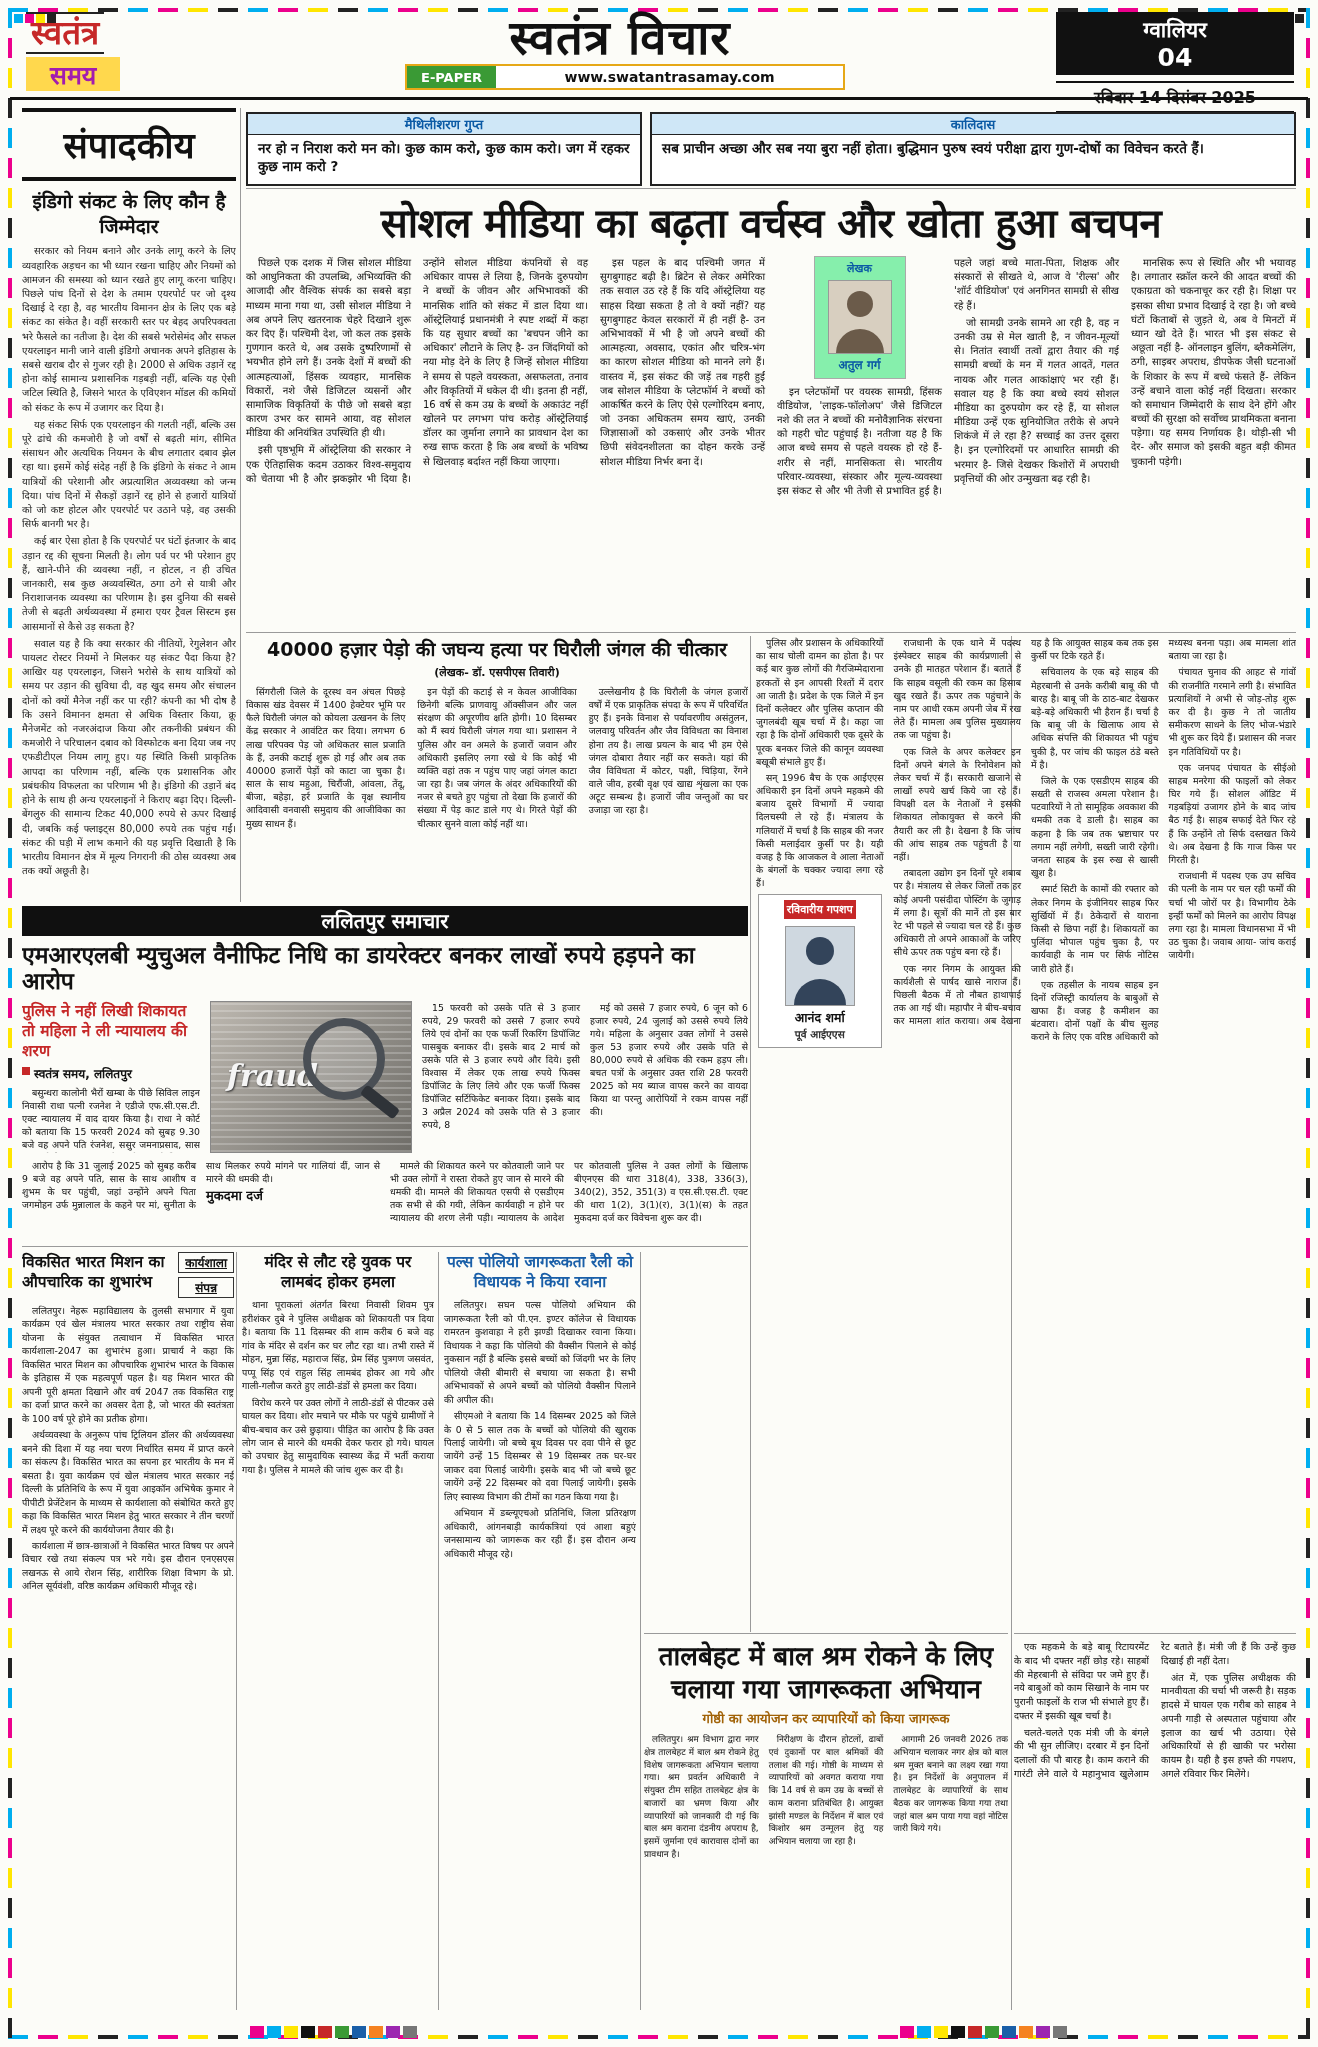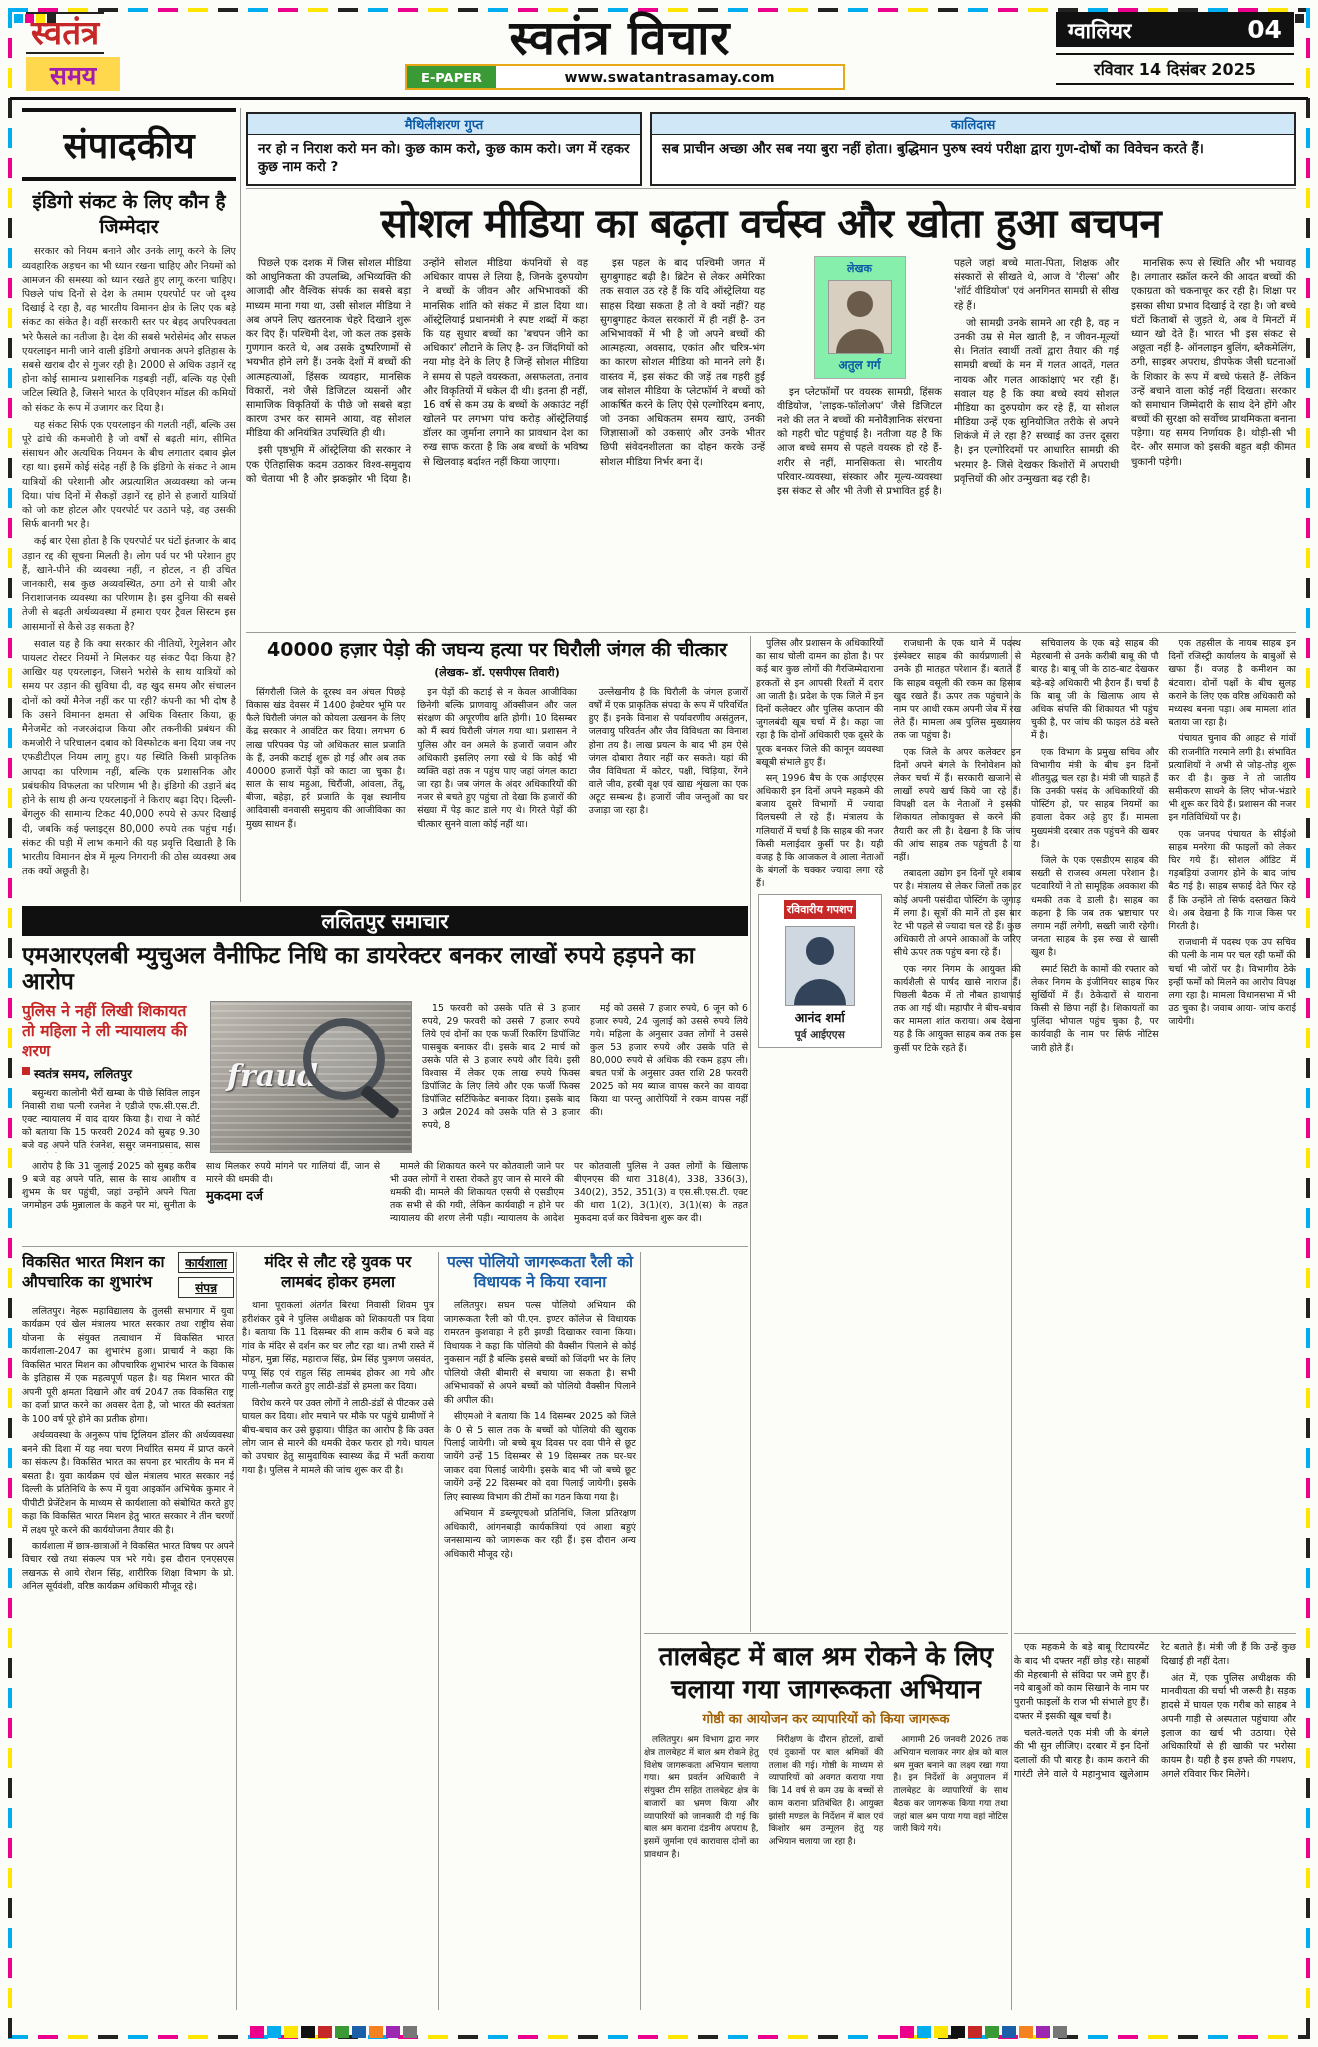--- a/index.html
+++ b/index.html
@@ -24,21 +24,21 @@
 
   
   .logo { left:26px; top:12px; width:170px; }
   .logo .l1 { display:inline-block; font-size:33px; font-weight:800; color:#c62828; border-top:2px solid #222; border-bottom:2px solid #222; padding:1px 5px; line-height:1.1;}
   .logo .l2 { display:inline-block; font-size:25px; font-weight:700; color:#a21caf; background:#ffd84d; padding:0 24px; margin-top:3px; }
   .masthead { left:300px; top:4px; width:640px; text-align:center; font-size:47px; font-weight:800; font-family:"DejaVu Serif","Liberation Serif",serif; letter-spacing:1px; }
   .epaper { left:405px; top:64px; width:440px; height:26px; display:flex; border:2px solid #e6a817; background:#fff; }
   .epaper .tag { background:#3a9a35; color:#fff; font-weight:800; font-size:13px; padding:0 14px; display:flex; align-items:center; }
   .epaper .url { flex:1; display:flex; align-items:center; justify-content:center; font-weight:700; font-size:14px; color:#111; }
   .cityblock { left:1056px; top:12px; width:238px; }
-  .citypill { background:#111; color:#fff; display:flex; align-items:center; justify-content:space-between; padding:3px 12px; }
+  .citypill { background:#111; color:#fff; display:flex; align-items:center; justify-content:space-between; padding:3px 12px;flex-direction:column; }
   .citypill .cname { font-size:21px; font-weight:800; }
   .citypill .cnum { font-size:25px; font-weight:800; }
   .dateline { margin-top:6px; border-top:2px solid #111; border-bottom:2px solid #111; text-align:center; font-weight:800; font-size:16px; padding:3px 0; }
   .header-rule { left:10px; right:10px; top:97px; height:3px; background:#111; }
 
   
   .vline { width:1px; background:#9a9a9a; }
   .hline { height:1px; background:#9a9a9a; }
 
   
@@ -257,21 +257,20 @@
         <div class="gup-avatar"></div>
         <div class="gup-name">आनंद शर्मा</div>
         <div class="gup-title">पूर्व आईएएस</div>
       </div>
       <div>
           <p>राजधानी के एक थाने में पदस्थ इंस्पेक्टर साहब की कार्यप्रणाली से उनके ही मातहत परेशान हैं। बताते हैं कि साहब वसूली की रकम का हिसाब खुद रखते हैं। ऊपर तक पहुंचाने के नाम पर आधी रकम अपनी जेब में रख लेते हैं। मामला अब पुलिस मुख्यालय तक जा पहुंचा है।</p>
           <p>एक जिले के अपर कलेक्टर इन दिनों अपने बंगले के रिनोवेशन को लेकर चर्चा में हैं। सरकारी खजाने से लाखों रुपये खर्च किये जा रहे हैं। विपक्षी दल के नेताओं ने इसकी शिकायत लोकायुक्त से करने की तैयारी कर ली है। देखना है कि जांच की आंच साहब तक पहुंचती है या नहीं।</p>
           <p>तबादला उद्योग इन दिनों पूरे शबाब पर है। मंत्रालय से लेकर जिलों तक हर कोई अपनी पसंदीदा पोस्टिंग के जुगाड़ में लगा है। सूत्रों की मानें तो इस बार रेट भी पहले से ज्यादा चल रहे हैं। कुछ अधिकारी तो अपने आकाओं के जरिए सीधे ऊपर तक पहुंच बना रहे हैं।</p>
           <p>एक नगर निगम के आयुक्त की कार्यशैली से पार्षद खासे नाराज हैं। पिछली बैठक में तो नौबत हाथापाई तक आ गई थी। महापौर ने बीच-बचाव कर मामला शांत कराया। अब देखना यह है कि आयुक्त साहब कब तक इस कुर्सी पर टिके रहते हैं।</p>
           <p>सचिवालय के एक बड़े साहब की मेहरबानी से उनके करीबी बाबू की पौ बारह है। बाबू जी के ठाठ-बाट देखकर बड़े-बड़े अधिकारी भी हैरान हैं। चर्चा है कि बाबू जी के खिलाफ आय से अधिक संपत्ति की शिकायत भी पहुंच चुकी है, पर जांच की फाइल ठंडे बस्ते में है।</p>
-          <p>एक विभाग के प्रमुख सचिव और विभागीय मंत्री के बीच इन दिनों शीतयुद्ध चल रहा है। मंत्री जी चाहते हैं कि उनकी पसंद के अधिकारियों की पोस्टिंग हो, पर साहब नियमों का हवाला देकर अड़े हुए हैं। मामला मुख्यमंत्री दरबार तक पहुंचने की खबर है।</p>
           <p>जिले के एक एसडीएम साहब की सख्ती से राजस्व अमला परेशान है। पटवारियों ने तो सामूहिक अवकाश की धमकी तक दे डाली है। साहब का कहना है कि जब तक भ्रष्टाचार पर लगाम नहीं लगेगी, सख्ती जारी रहेगी। जनता साहब के इस रुख से खासी खुश है।</p>
           <p>स्मार्ट सिटी के कामों की रफ्तार को लेकर निगम के इंजीनियर साहब फिर सुर्खियों में हैं। ठेकेदारों से याराना किसी से छिपा नहीं है। शिकायतों का पुलिंदा भोपाल पहुंच चुका है, पर कार्यवाही के नाम पर सिर्फ नोटिस जारी होते हैं।</p>
           <p>एक तहसील के नायब साहब इन दिनों रजिस्ट्री कार्यालय के बाबुओं से खफा हैं। वजह है कमीशन का बंटवारा। दोनों पक्षों के बीच सुलह कराने के लिए एक वरिष्ठ अधिकारी को मध्यस्थ बनना पड़ा। अब मामला शांत बताया जा रहा है।</p>
           <p>पंचायत चुनाव की आहट से गांवों की राजनीति गरमाने लगी है। संभावित प्रत्याशियों ने अभी से जोड़-तोड़ शुरू कर दी है। कुछ ने तो जातीय समीकरण साधने के लिए भोज-भंडारे भी शुरू कर दिये हैं। प्रशासन की नजर इन गतिविधियों पर है।</p>
           <p>एक जनपद पंचायत के सीईओ साहब मनरेगा की फाइलों को लेकर घिर गये हैं। सोशल ऑडिट में गड़बड़ियां उजागर होने के बाद जांच बैठ गई है। साहब सफाई देते फिर रहे हैं कि उन्होंने तो सिर्फ दस्तखत किये थे। अब देखना है कि गाज किस पर गिरती है।</p>
           <p>राजधानी में पदस्थ एक उप सचिव की पत्नी के नाम पर चल रही फर्मों की चर्चा भी जोरों पर है। विभागीय ठेके इन्हीं फर्मों को मिलने का आरोप विपक्ष लगा रहा है। मामला विधानसभा में भी उठ चुका है। जवाब आया- जांच कराई जायेगी।</p>
         </div>
     </div>
   </div>
   <div class="abs" style="left:1014px;top:1640px;width:282px;height:370px;">

